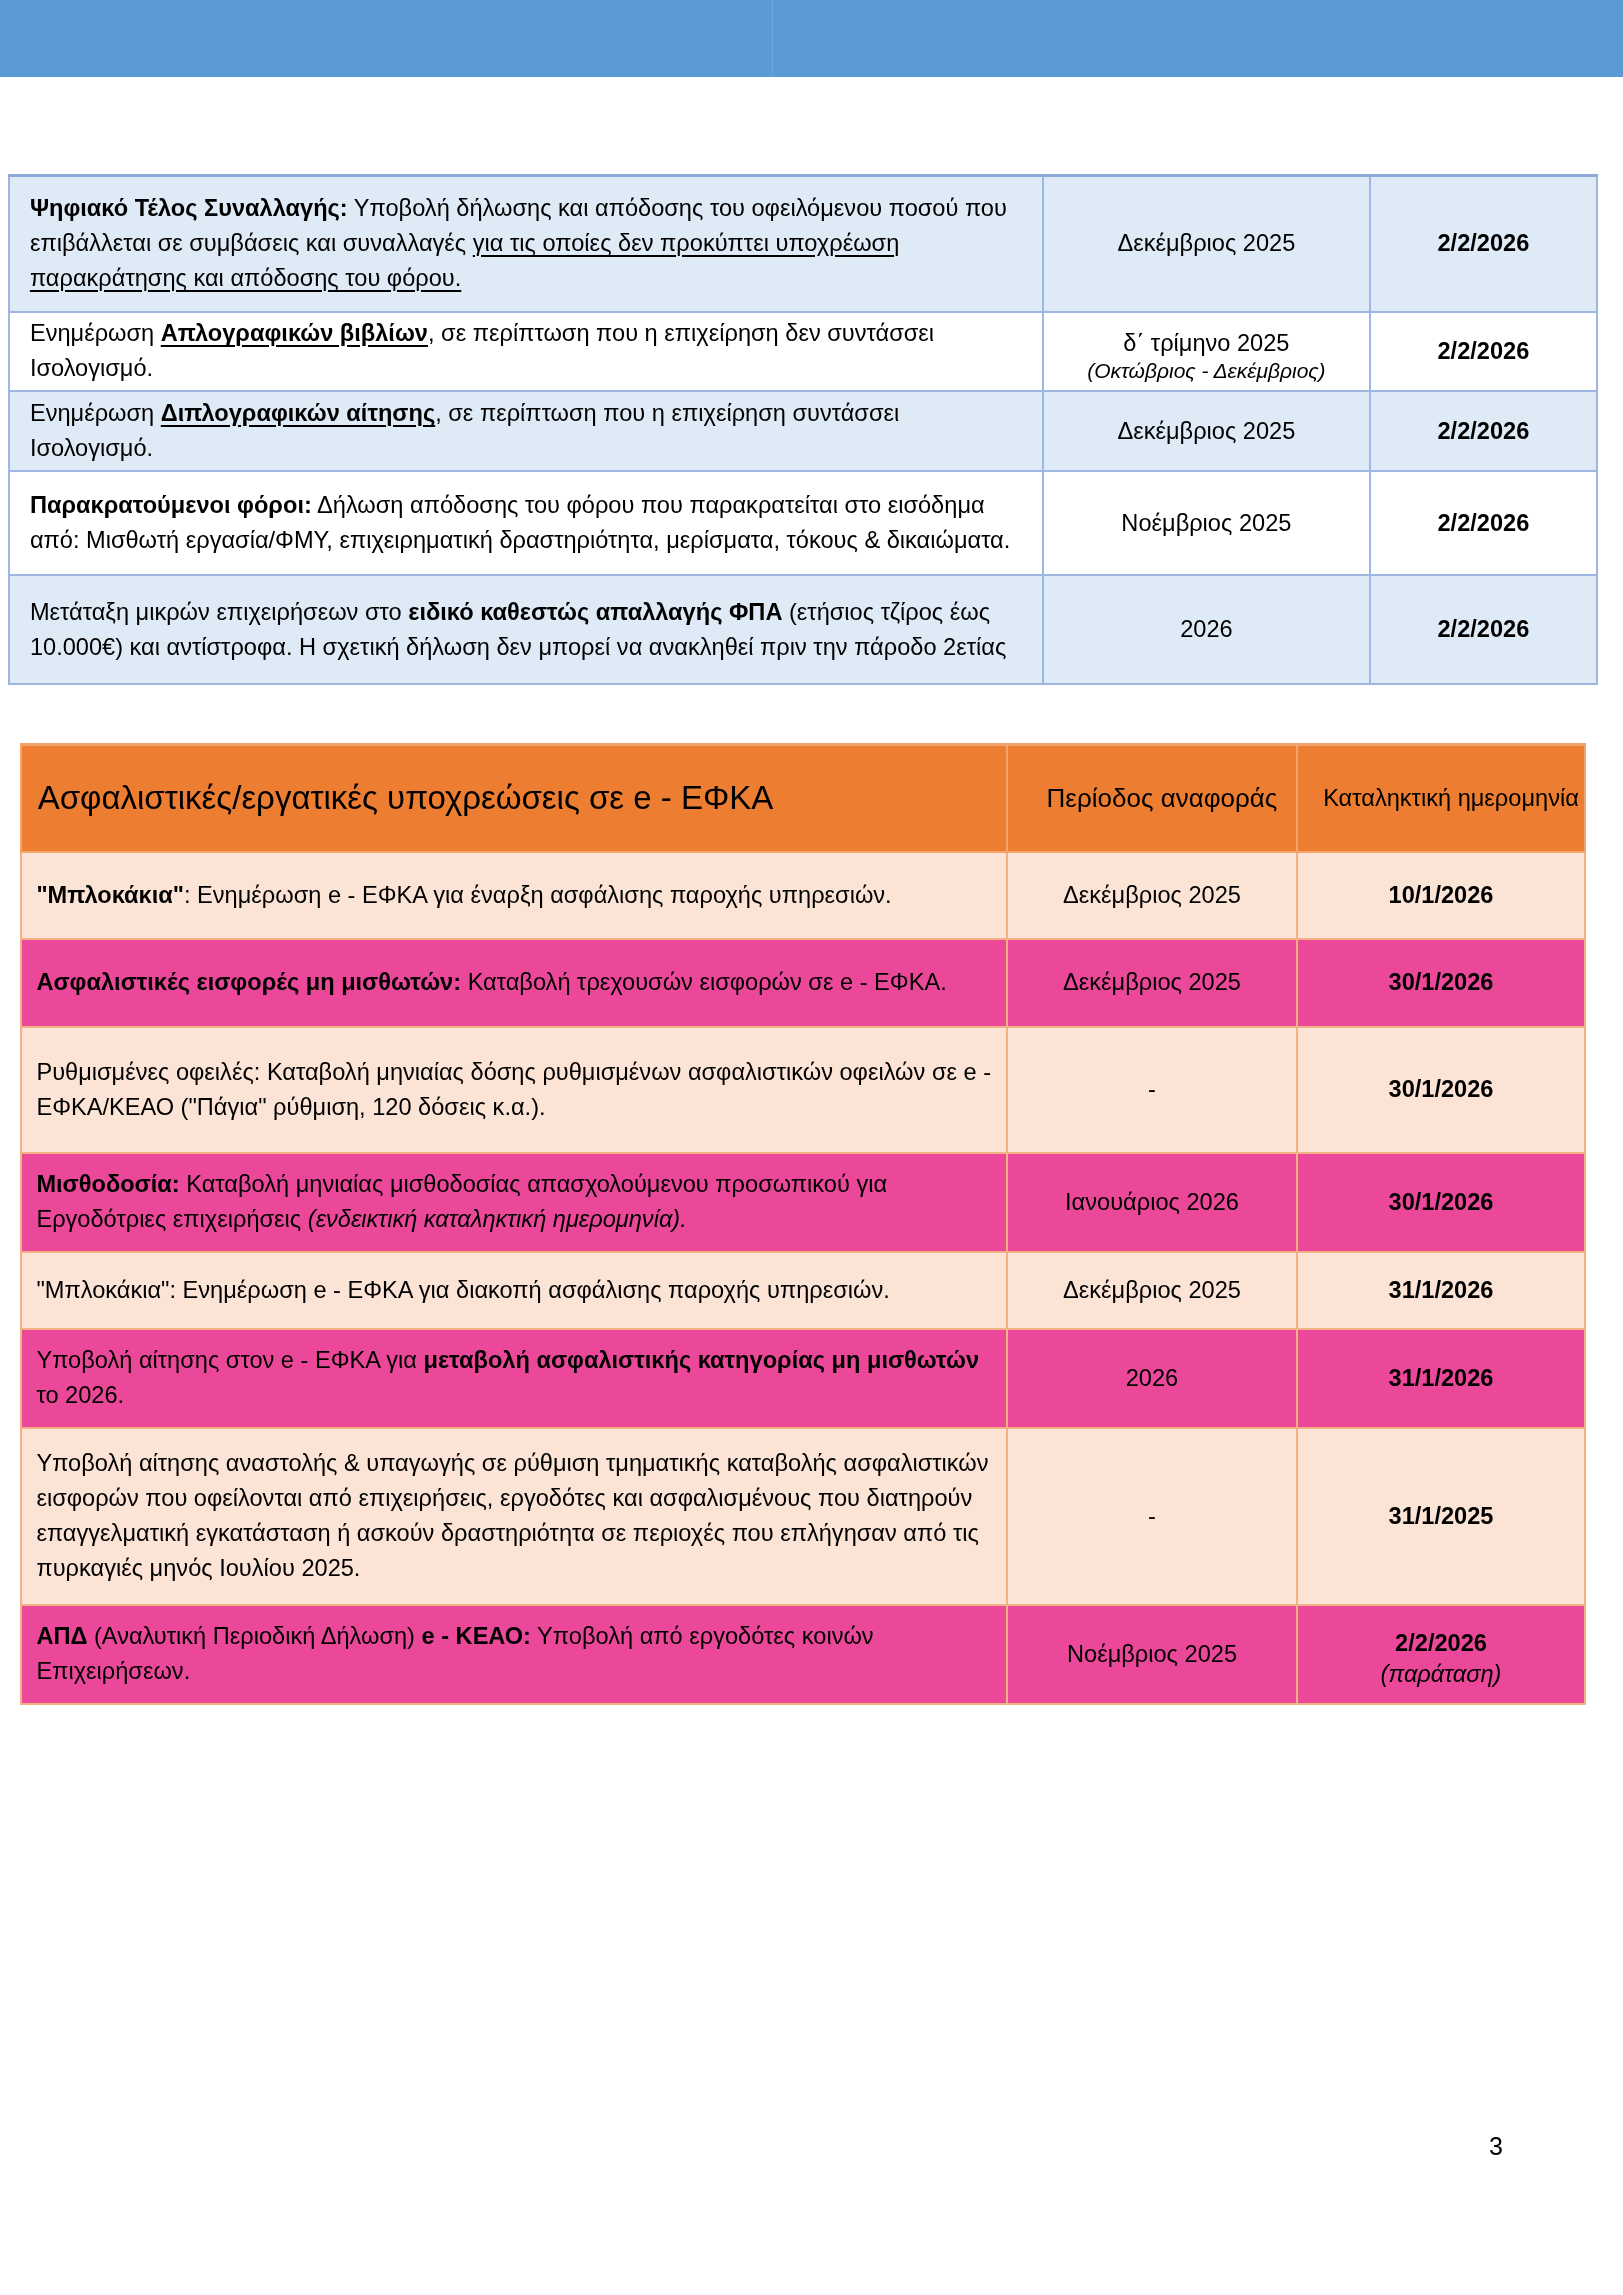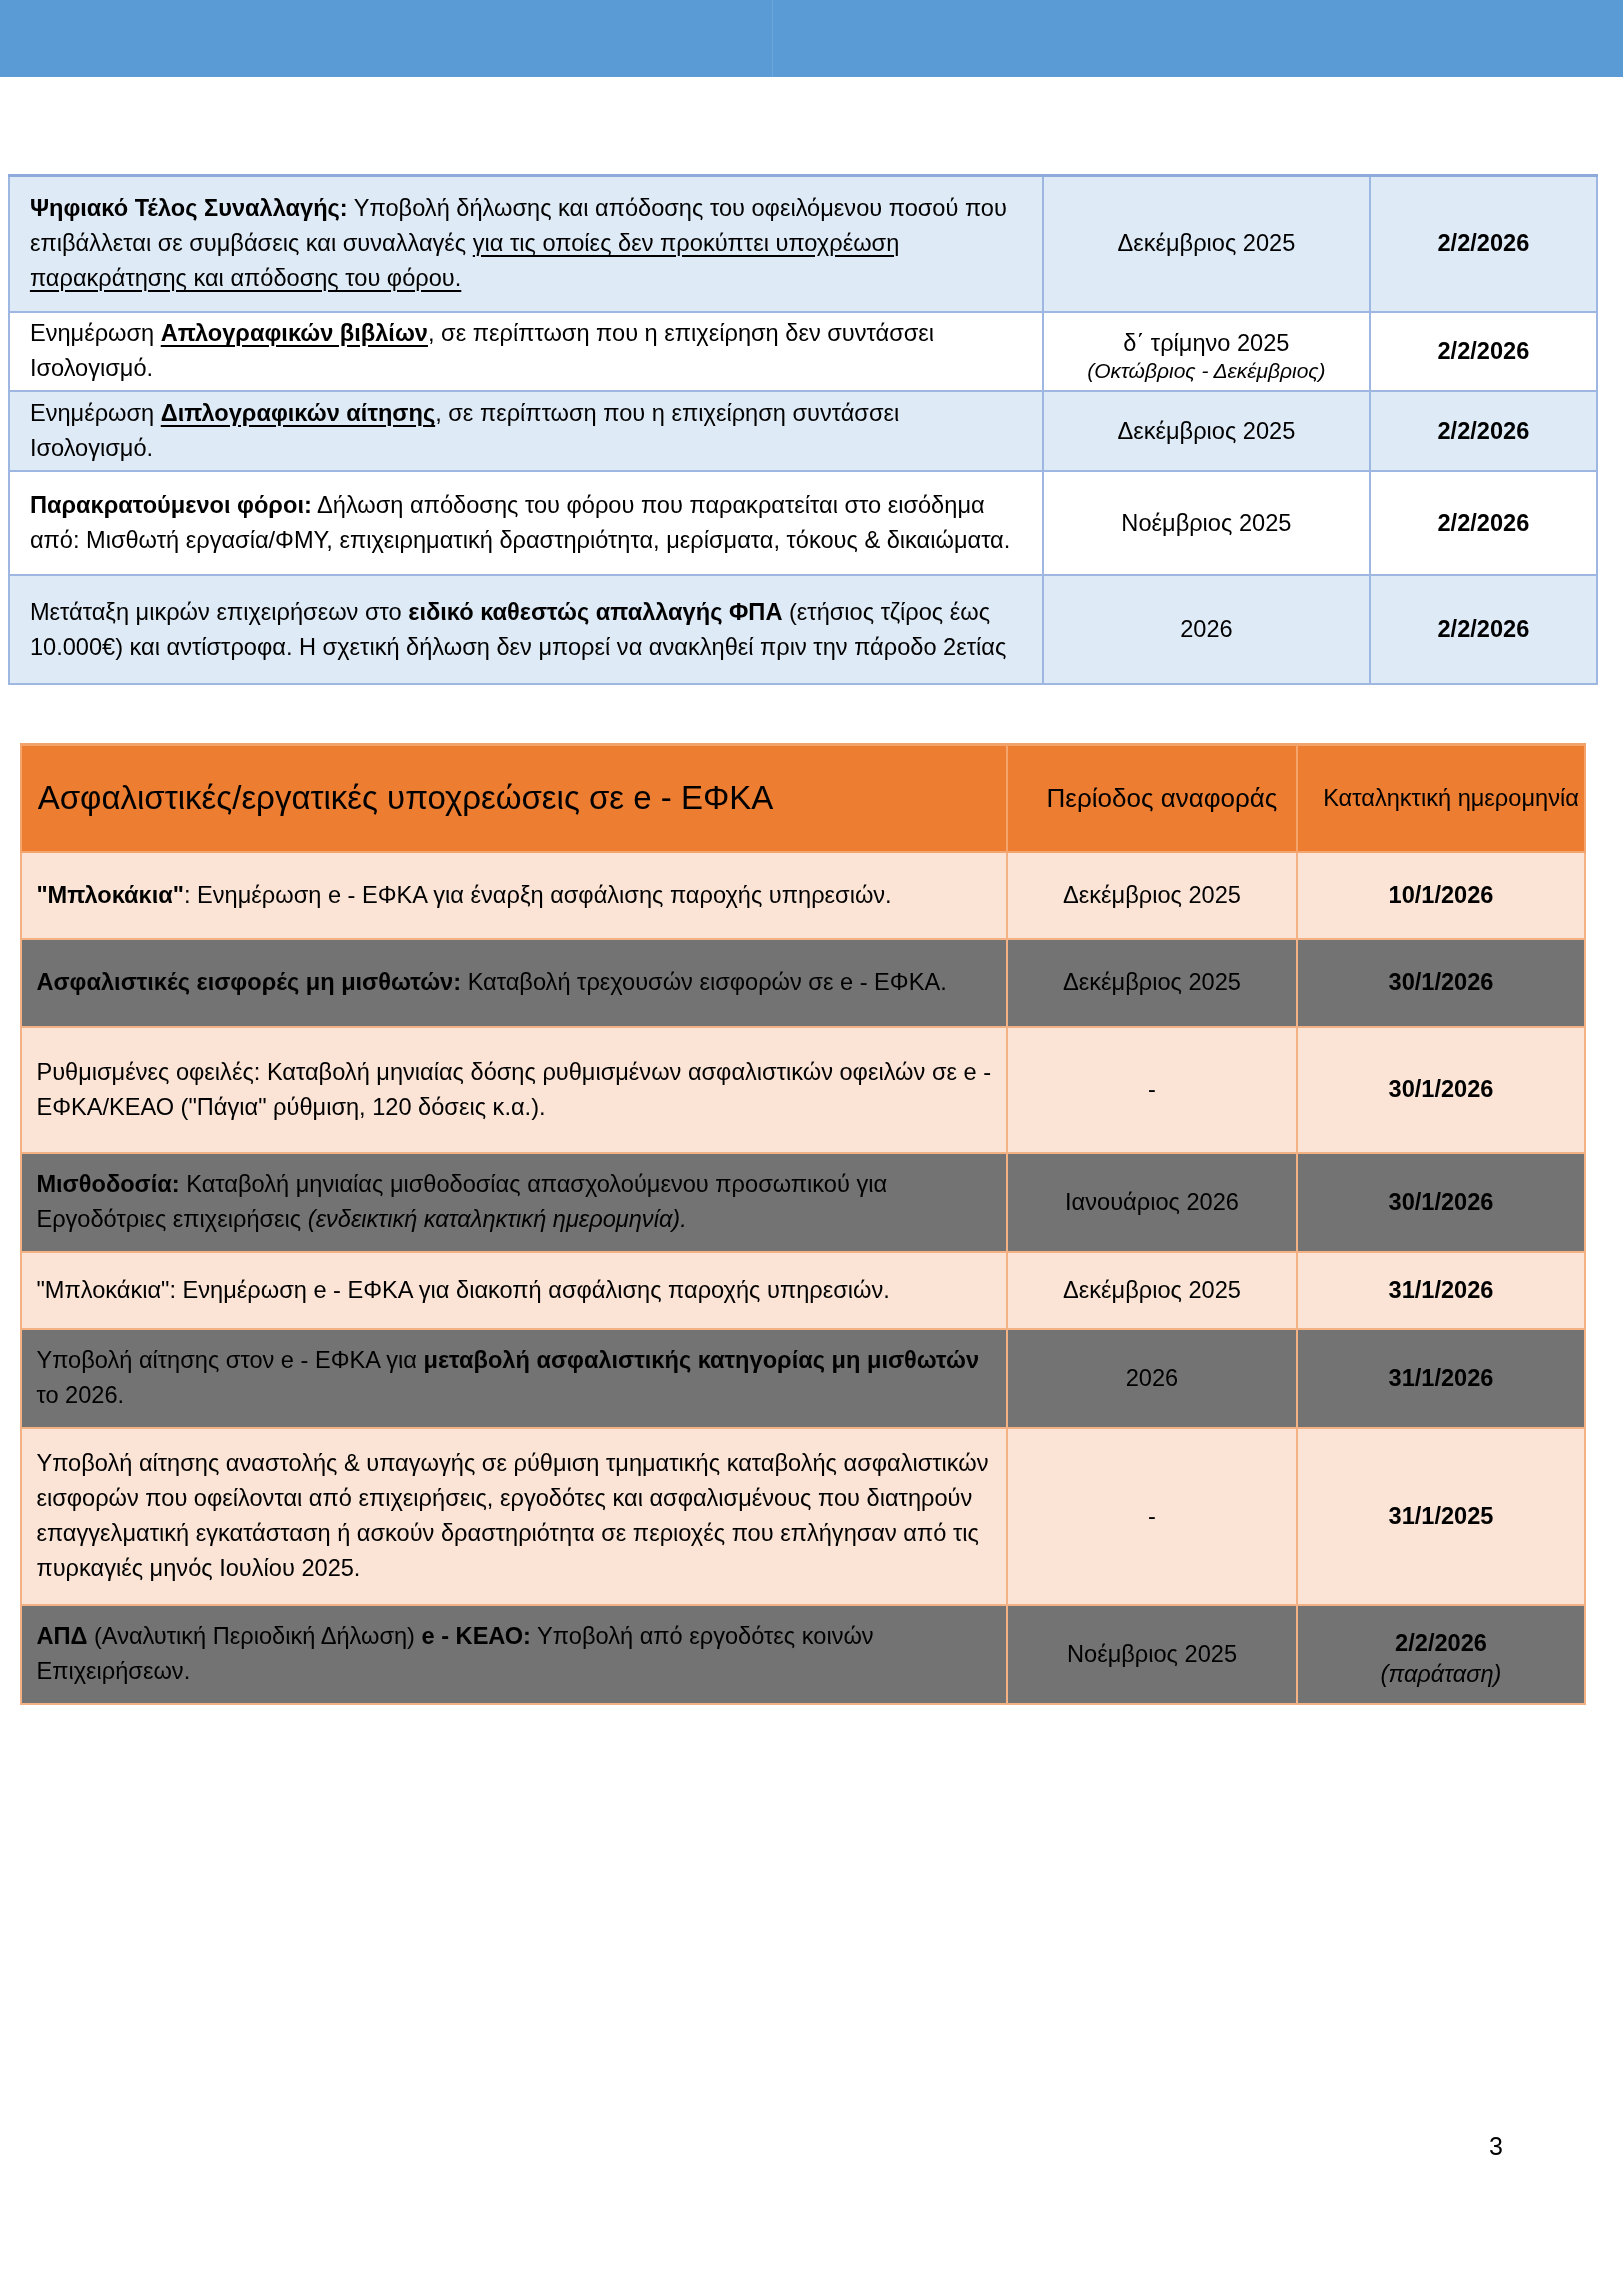--- a/index.html
+++ b/index.html
@@ -23,21 +23,21 @@
   #tax-table td.c3 { text-align: center; font-weight: bold; }
 
   
   #efka-table { left: 20px; top: 743px; width: 1566px; }
   #efka-table th { background: #ED7D31; color: #000000; font-weight: normal; border: 2px solid #F4A46D; border-top: 3.9px solid #F2A26B; }
   #efka-table th.h1 { width: 986px; text-align: left; font-size: 33px; padding: 0 15.7px; height: 107px; }
   #efka-table th.h2 { width: 290px; text-align: center; font-size: 26px; line-height: 35px; }
   #efka-table th.h3 { text-align: center; font-size: 23.6px; line-height: 35px; }
   #efka-table td { border: 2px solid #F4B183; font-size: 23.6px; line-height: 35px; padding: 3.9px 14.4px; }
   #efka-table tr.shaded td { background: #FBE4D5; }
-  #efka-table tr.plain td { background: #737373; }
+  #efka-table tr.plain td { background: #ec4899; }
   #efka-table td.c1 { text-align: left; }
   #efka-table td.c2 { text-align: center; }
   #efka-table td.c3 { text-align: center; font-weight: bold; }
 
   b { font-weight: bold; }
   u { text-decoration: underline; text-decoration-thickness: 2px; text-underline-offset: 3.9px; }
   i, .it { font-style: italic; }
   .small-it { font-style: italic; font-size: 21px; line-height: 26px; display: block; }
   .sub-it { font-style: italic; font-weight: normal; display: block; }
   .line { display: block; margin-top: 9px; }

